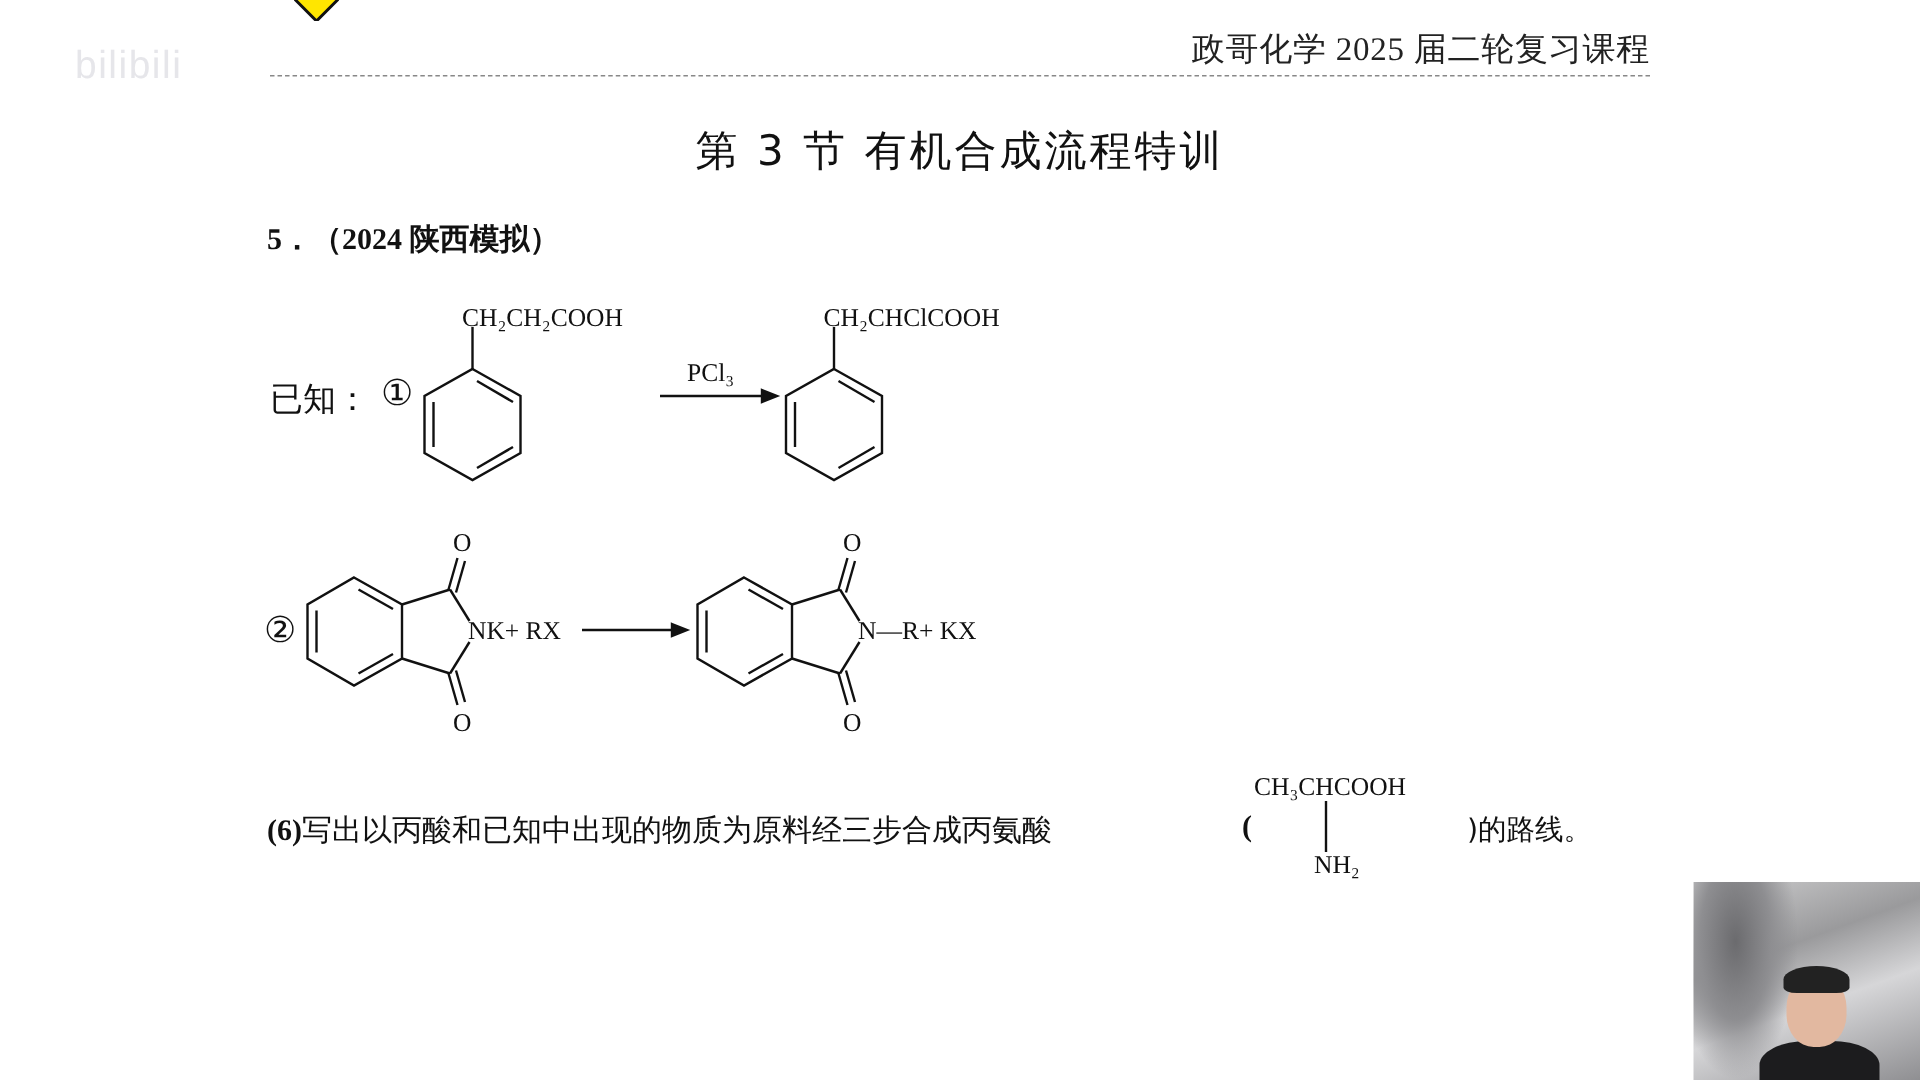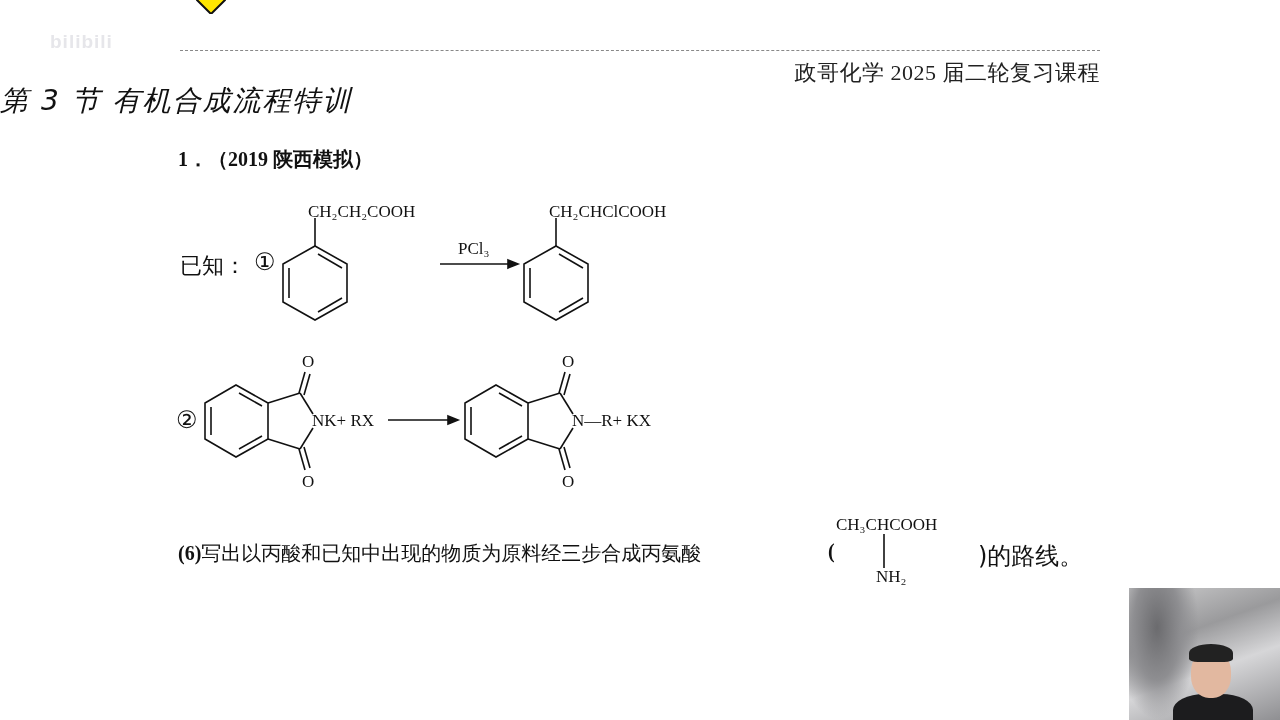--- a/index.html
+++ b/index.html
@@ -7,55 +7,53 @@
       width: 1280px; height: 720px; overflow: hidden; position: relative;
       background: #ffffff;
       font-family: "Liberation Serif", "DejaVu Serif", serif;
       color: #111;
     }
     .logo-diamond { position: absolute; left: 196px; top: -16px; width: 30px; height: 30px; }
     .watermark {
       position: absolute; left: 30px; top: 28px; font-family: "Liberation Sans", sans-serif;
       font-size: 22px; color: #e8e8ea; letter-spacing: 1px;
     }
-    .watermark .bili { font-size: 19px; font-weight: bold; color: #e6e6ea; margin-left: 20px; }
+    .watermark .bili { font-size: 26px; font-weight: normal; color: #e6e6ea; margin-left: 20px; }
     .header-title {
       position: absolute; right: 180px; top: 18px; font-size: 22px; color: #222;
       letter-spacing: 0.5px;
-      margin-top: 40px;
     }
     .header-rule {
       position: absolute; left: 180px; right: 180px; top: 50px;
       border-top: 1.5px dashed #888;
     }
     .section-title {
-      position: absolute; left: 0; right: 0; top: 82px; 
+      position: absolute; left: 0; right: 0; top: 82px; text-align: center;
       font-family: "DejaVu Sans", sans-serif; font-size: 28px; color: #111;
       letter-spacing: 2px;
-      font-style: italic;
     }
     .question-head {
       position: absolute; left: 178px; top: 146px; font-size: 20px; font-weight: bold;
     }
     .known-label {
       position: absolute; left: 180px; top: 251px; font-family: "DejaVu Sans", sans-serif; font-size: 22px;
     }
     .circled { font-family: "DejaVu Sans", sans-serif; font-size: 24px; }
     .circ1 { position: absolute; left: 254px; top: 248px; }
     .circ2 { position: absolute; left: 176px; top: 406px; }
     svg.chem { position: absolute; left: 0; top: 0; }
     .chem text { font-family: "Liberation Serif", serif; font-size: 17px; fill: #111; }
     .q6 {
       position: absolute; left: 178px; top: 540px; font-size: 20px;
       font-family: "DejaVu Sans", sans-serif;
       text-align: center;
     }
     .q6 .num { font-family: "Liberation Serif", serif; font-weight: bold; }
     .q6-end {
-      position: absolute; left: 978px; top: 540px; font-size: 24px;
+      position: absolute; left: 978px; top: 540px; font-size: 19px;
       font-family: "DejaVu Sans", sans-serif;
     }
     .q6-paren-open { position: absolute; left: 828px; top: 540px; font-size: 20px; font-weight: bold; }
     .webcam {
       position: absolute; left: 1129px; top: 588px; width: 151px; height: 132px;
       background: linear-gradient(160deg, #cfcfd0 0%, #9a9a9c 35%, #d6d6d8 60%, #8f8f92 100%);
       overflow: hidden;
     }
     .webcam .tree { position: absolute; left: 0; top: 0; width: 70px; height: 132px;
       background: radial-gradient(ellipse at 40% 30%, #6b6b6e 0%, #8e8e91 40%, transparent 70%); }
@@ -75,21 +73,21 @@
 
 <div class="watermark">
   <span class="bili">bilibili</span>
 </div>
 
 <div class="header-title">政哥化学 2025 届二轮复习课程</div>
 <div class="header-rule"></div>
 
 <div class="section-title">第 3 节  有机合成流程特训</div>
 
-<div class="question-head">1．（2019 陕西模拟）</div>
+<div class="question-head">5．（2024 陕西模拟）</div>
 
 <div class="known-label">已知：</div>
 <span class="circled circ1">①</span>
 <span class="circled circ2">②</span>
 
 <svg class="chem" width="1280" height="720">
   <g stroke="#111" stroke-width="1.6" fill="none">
 
     <g>
       <polygon points="315,246 347,264 347,302 315,320 283,302 283,264"></polygon>

